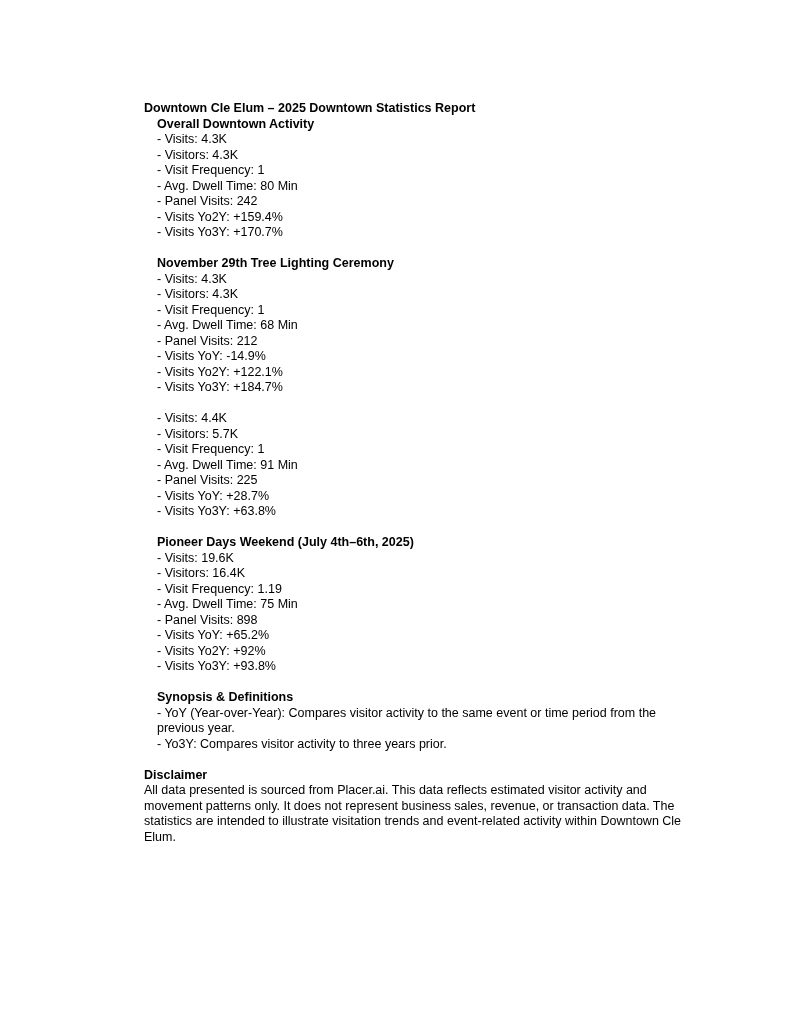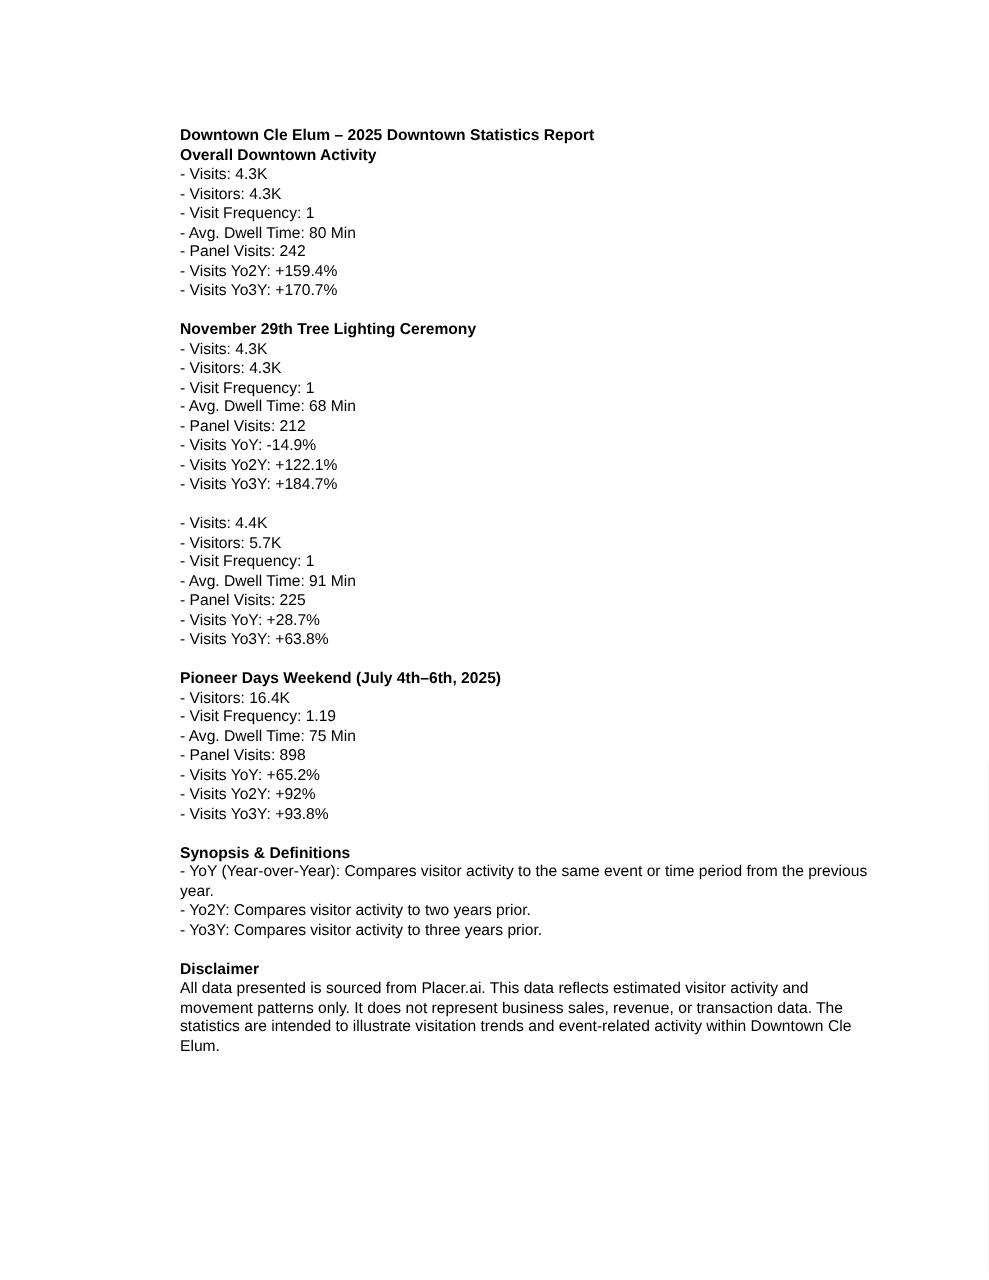--- a/index.html
+++ b/index.html
@@ -15,21 +15,21 @@
   .content {
     position: absolute;
     left: 100px;
     top: 101px;
     width: 599px;
     color: #000000;
     font-size: 12.5px;
     line-height: 15.5px;
   }
   .content p { margin: 0; padding-left: 44px; }
-  .para { margin-bottom: 15.5px; }
+  .para { margin-bottom: 15.5px; margin-left: 13px; }
   .title, .heading { font-weight: bold; }
 </style>
 </head>
 <body>
 
 <div class="page">
   <div class="content">
 
     <p class="title para">Downtown Cle Elum – 2025 Downtown Statistics Report</p>
 
@@ -61,33 +61,33 @@
       <p>- Visitors: 5.7K</p>
       <p>- Visit Frequency: 1</p>
       <p>- Avg. Dwell Time: 91 Min</p>
       <p>- Panel Visits: 225</p>
       <p>- Visits YoY: +28.7%</p>
       <p>- Visits Yo3Y: +63.8%</p>
     </div>
 
     <div class="para">
       <p class="heading">Pioneer Days Weekend (July 4th–6th, 2025)</p>
+      <p>- Visits: 19.6K</p>
       <p>- Visitors: 16.4K</p>
       <p>- Visit Frequency: 1.19</p>
       <p>- Avg. Dwell Time: 75 Min</p>
       <p>- Panel Visits: 898</p>
       <p>- Visits YoY: +65.2%</p>
       <p>- Visits Yo2Y: +92%</p>
       <p>- Visits Yo3Y: +93.8%</p>
     </div>
 
     <div class="para">
       <p class="heading">Synopsis &amp; Definitions</p>
       <p>- YoY (Year-over-Year): Compares visitor activity to the same event or time period from the previous year.</p>
-      <p>- Yo2Y: Compares visitor activity to two years prior.</p>
       <p>- Yo3Y: Compares visitor activity to three years prior.</p>
     </div>
 
     <div>
       <p class="heading">Disclaimer</p>
       <p>All data presented is sourced from Placer.ai. This data reflects estimated visitor activity and movement patterns only. It does not represent business sales, revenue, or transaction data. The statistics are intended to illustrate visitation trends and event-related activity within Downtown Cle Elum.</p>
     </div>
 
   </div>
 </div>

